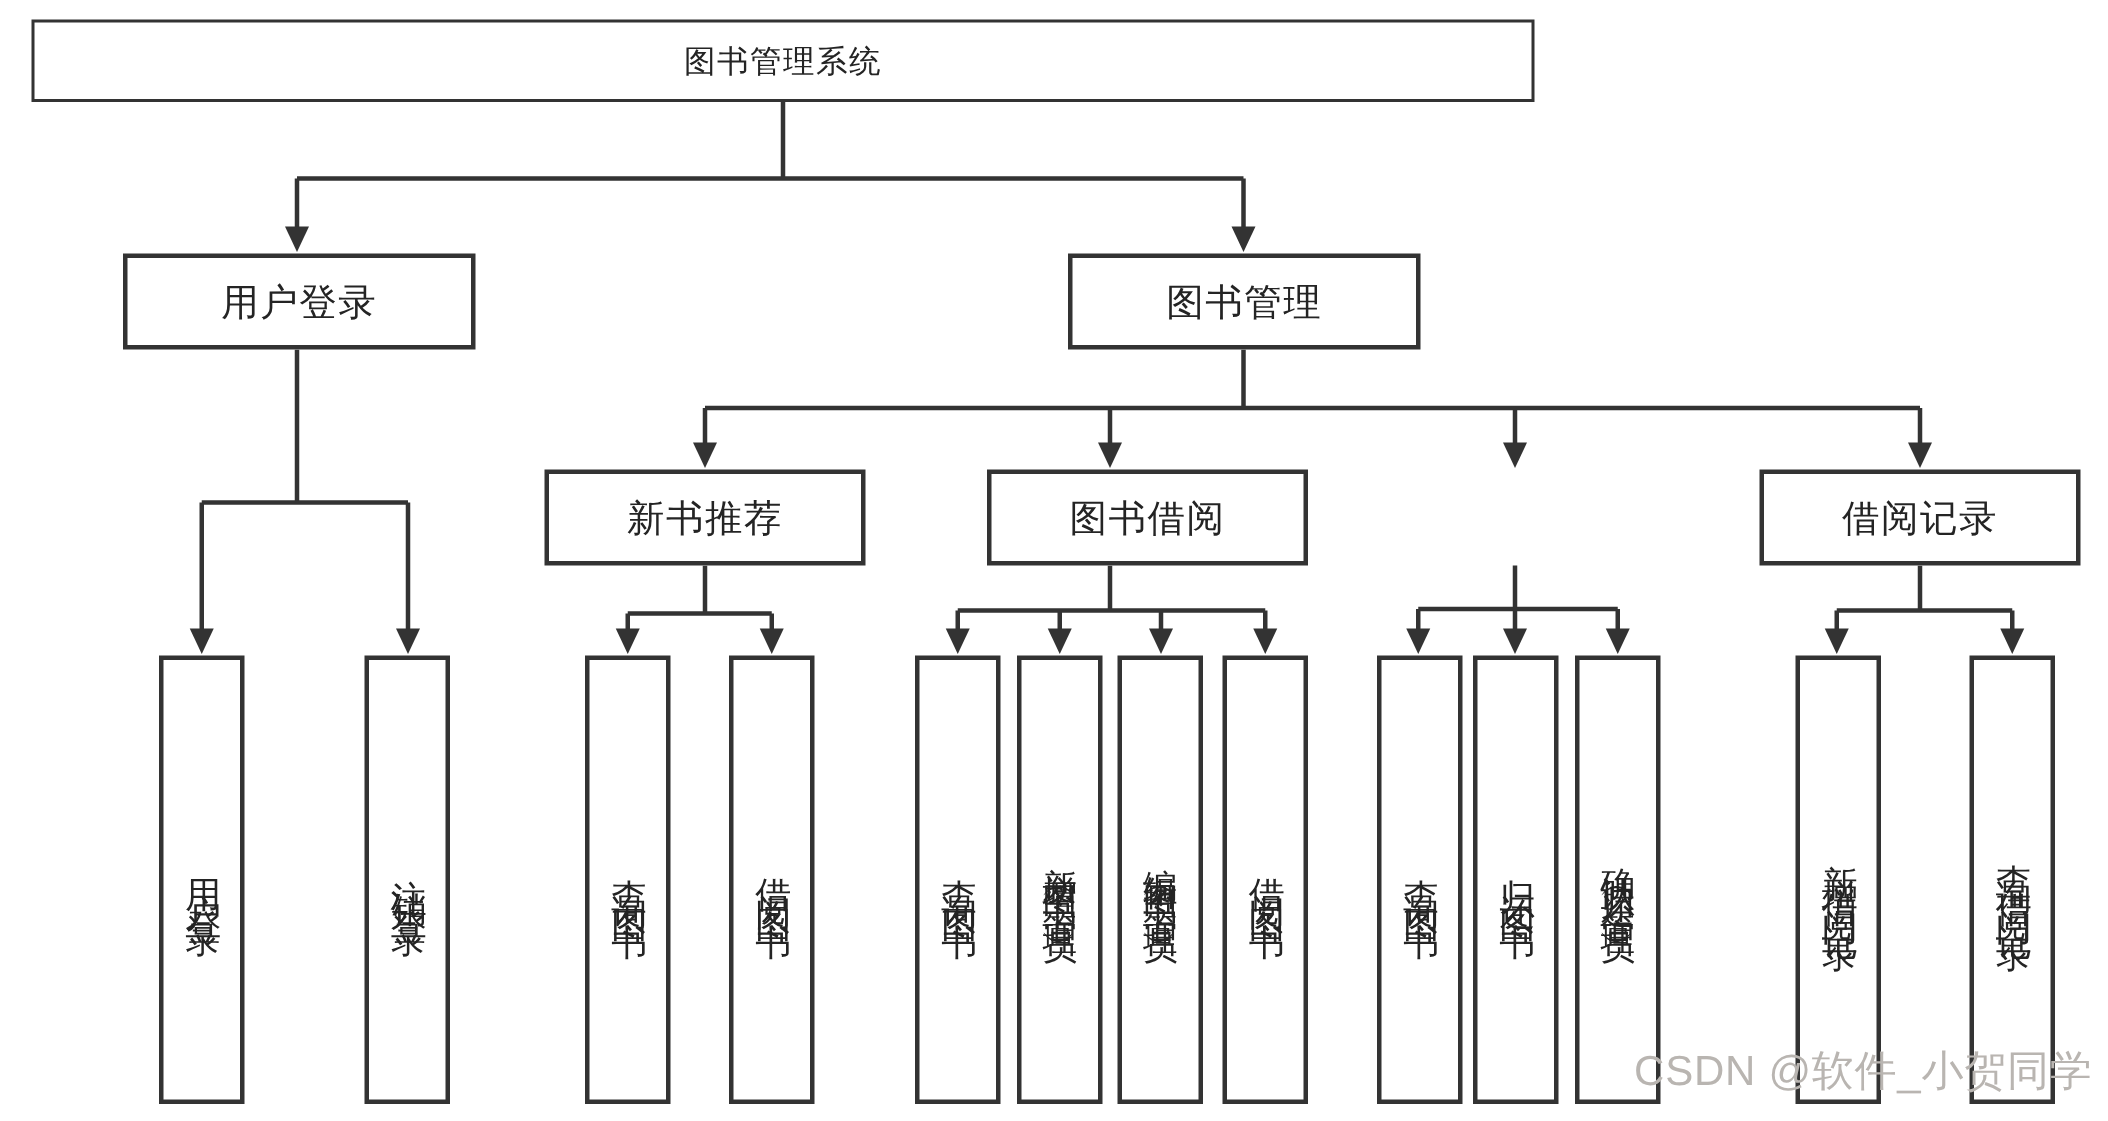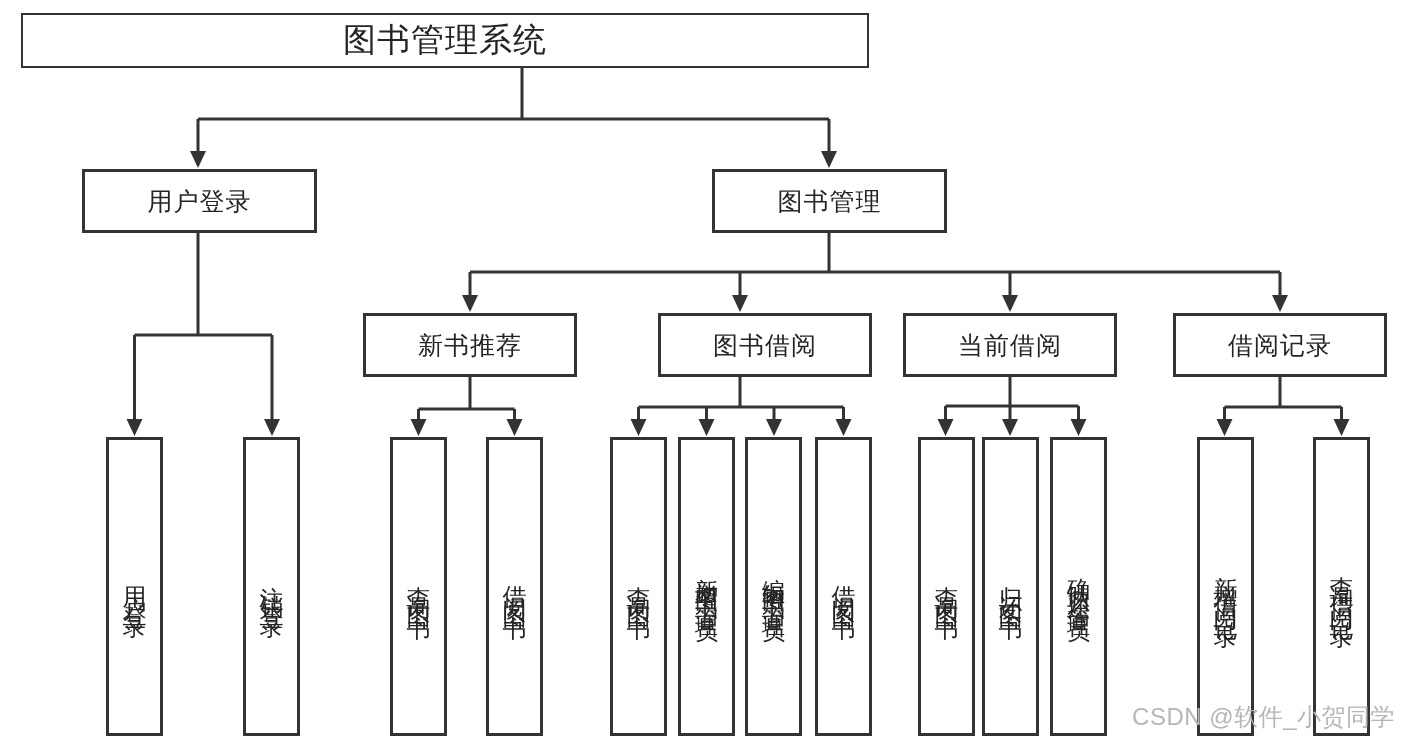--- a/index.html
+++ b/index.html
@@ -16,43 +16,43 @@
     position:absolute;
     background:#ffffff;
     border:3px solid #333333;
     display:flex;
     align-items:center;
     justify-content:center;
     box-sizing:border-box;
     color:#242424;
   }
   .root{
-    left:21px;top:13px;width:848px;height:55px;
-    border-width:2px;font-size:33px;letter-spacing:1px;
+    left:21px;top:13px;width:1002px;height:55px;
+    border-width:2px;font-size:21px;letter-spacing:1px;
   }
   .lvl{font-size:25px;letter-spacing:1px;}
   .l2{top:169px;width:235px;height:64px;}
   .l3{top:313px;width:214px;height:64px;}
   .leaf{top:437px;width:57px;height:299px;}
   .leaf span{
     writing-mode:vertical-rl;
     text-orientation:mixed;
     font-size:24px;
     letter-spacing:10px;
     line-height:1;
     white-space:nowrap;
   }
   .leaf.dense span{
     font-size:23px;
     letter-spacing:6px;
   }
   #watermark{
     position:absolute;
     right:10px;bottom:14px;
-    font-size:24px;
+    font-size:28px;
     color:#b9b5b1;
     letter-spacing:0.5px;
   }
 </style>
 </head>
 <body>
 
 <div id="canvas">
 
   <svg id="connectors" viewBox="0 0 1405 747" xmlns="http://www.w3.org/2000/svg">
@@ -87,21 +87,20 @@
     </g>
   </svg>
 
   <div class="box root">图书管理系统</div>
 
   <div class="box lvl l2" style="left:82px">用户登录</div>
   <div class="box lvl l3" style="left:363px">新书推荐</div>
 
   <div class="box lvl l2" style="left:712px">图书管理</div>
   <div class="box lvl l3" style="left:658px">图书借阅</div>
-  <div class="box lvl l3" style="left:903px">当前借阅</div>
   <div class="box lvl l3" style="left:1173px">借阅记录</div>
 
   <div class="box leaf" style="left:106px">
     <span>用户登录</span>
     </div>
   <div class="box leaf" style="left:243px">
     <span>注销登录</span>
     </div>
 
   <div class="box leaf" style="left:390px">

